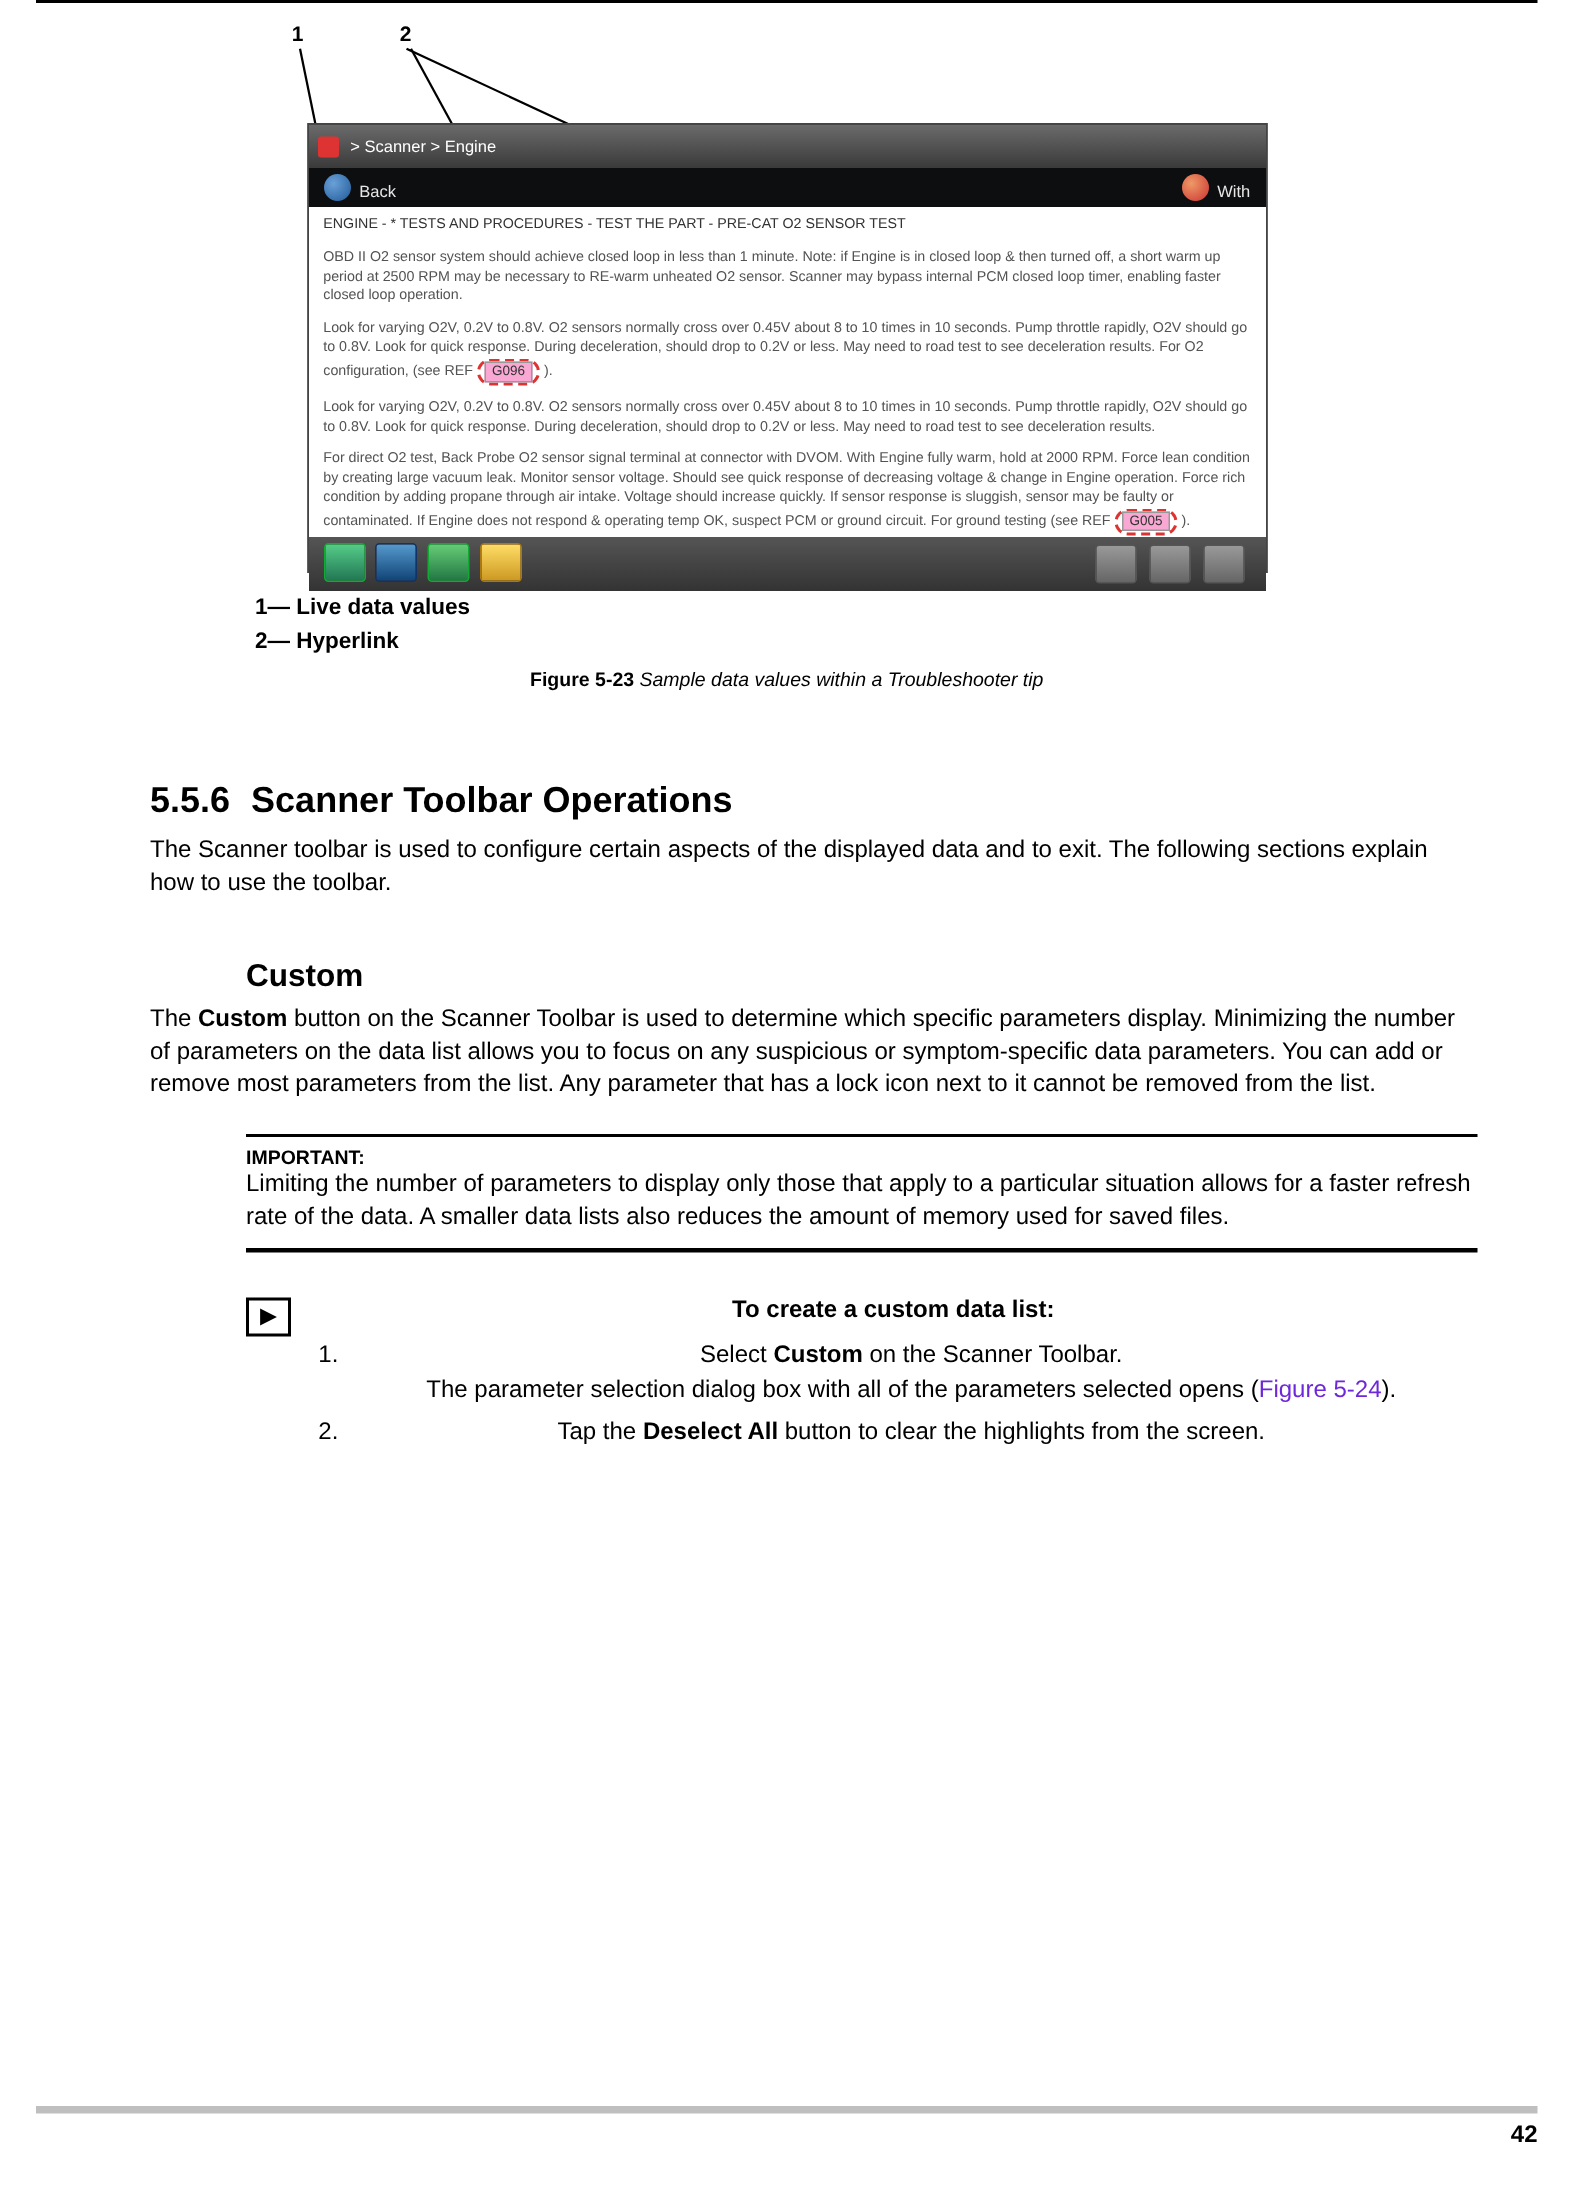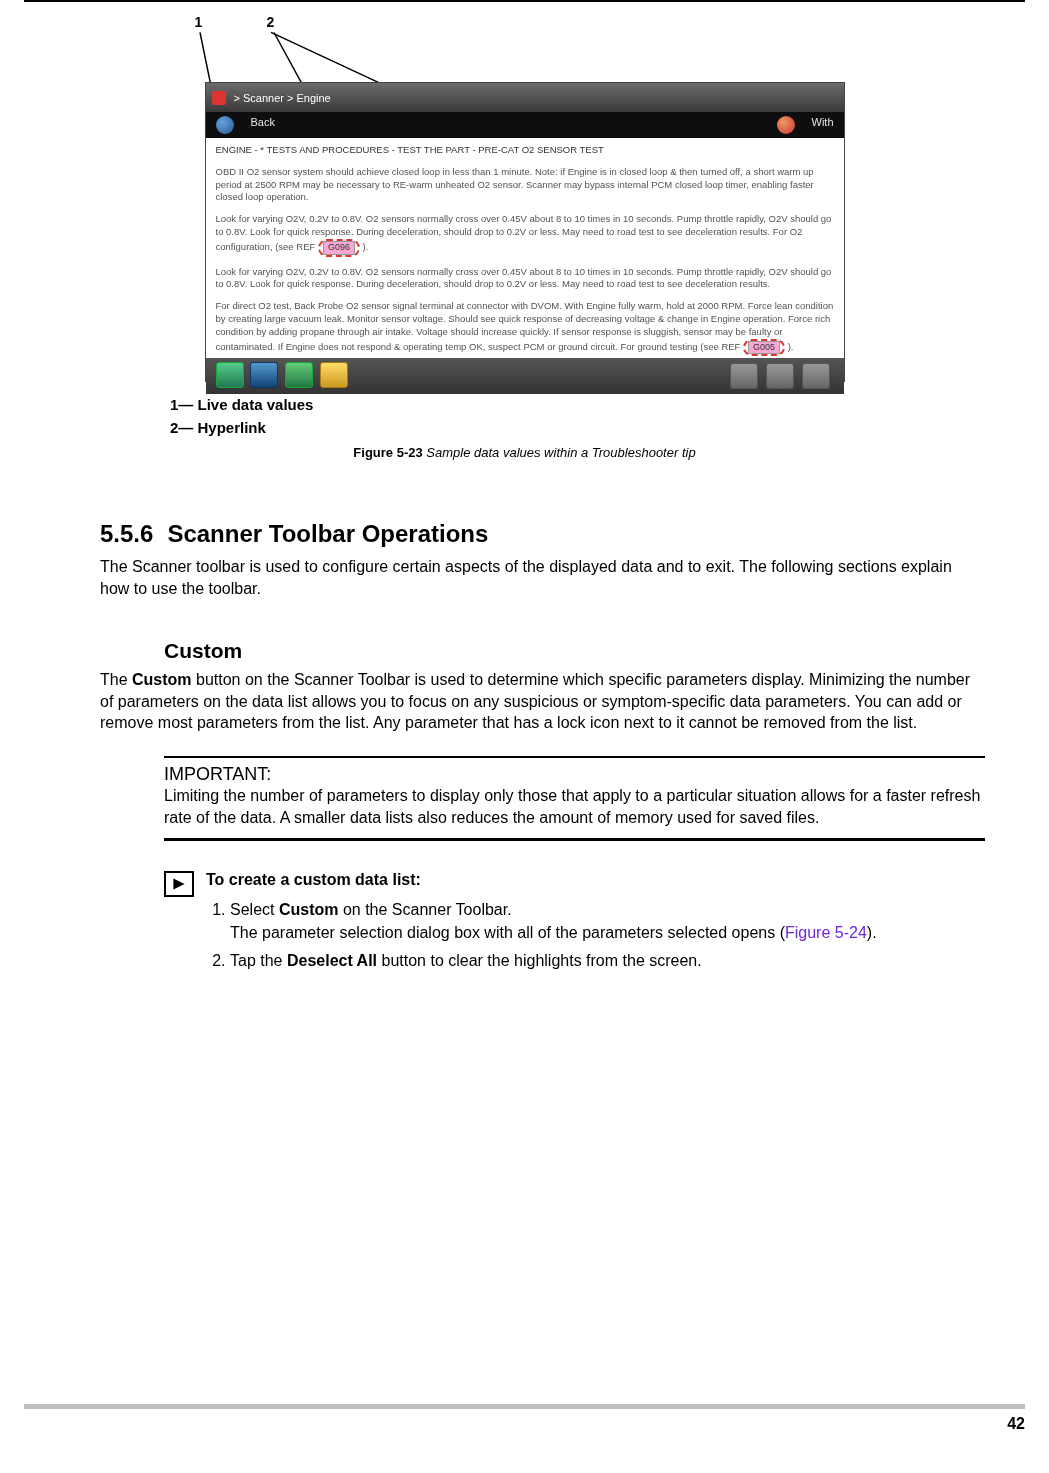--- a/index.html
+++ b/index.html
@@ -70,21 +70,21 @@
   }
   .ss-back-row {
     display: flex;
     justify-content: space-between;
     align-items: center;
     height: 26px;
     padding: 0 10px;
     background: #0d0e10;
   }
   .ss-btn {
-    display: inline-flex; align-items: flex-start; gap: 17px;
+    display: inline-flex; align-items: flex-end; gap: 6px;
     color: #e7e7e7; font-size: 11px;
   }
   .circle-icon {
     width: 18px; height: 18px; border-radius: 50%;
     background: radial-gradient(circle at 35% 35%, #6aa0d8, #1f5a97);
     display: inline-block; position: relative;
   }
   .circle-icon.red { background: radial-gradient(circle at 35% 35%, #e96, #c33); }
   .ss-body {
     background: #fff;
@@ -156,22 +156,22 @@
     font-size: 21px;
     font-weight: 700;
     margin: 40px 0 6px 64px;
   }
   .important-block {
     margin: 22px 0 0 64px;
     border-top: 2px solid #000;
     border-bottom: 3px solid #000;
     padding: 6px 0 10px 0;
   }
-  .important-block .label { font-weight: 400; font-size: 18px; }
-  .proc-wrap { display:flex; margin: 28px 0 11px 64px; align-items:flex-start; gap: 12px; }
+  .important-block .label { font-weight: 700; font-size: 13px; }
+  .proc-wrap { display:flex; margin: 28px 0 11px 64px; align-items:flex-start; gap: 12px; text-align: center; }
   .proc-icon {
     width: 30px; height: 26px; border: 2.5px solid #000;
     display:flex; align-items:center; justify-content:center;
     flex-shrink:0; margin-top:2px;
   }
   .proc-title { font-weight:700; font-size:16px; margin:0 0 6px 0; }
   .proc-list { margin: 0; padding-left: 24px; font-size: 16px; }
   .proc-list li { margin-bottom: 4px; line-height: 1.35; }
   .proc-sub { margin: 2px 0 6px 0; }
   a.linklike { color: #6d28d9; text-decoration: none; }

